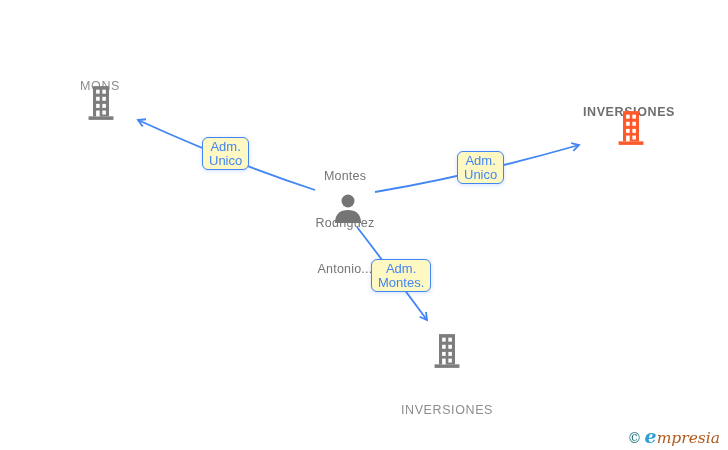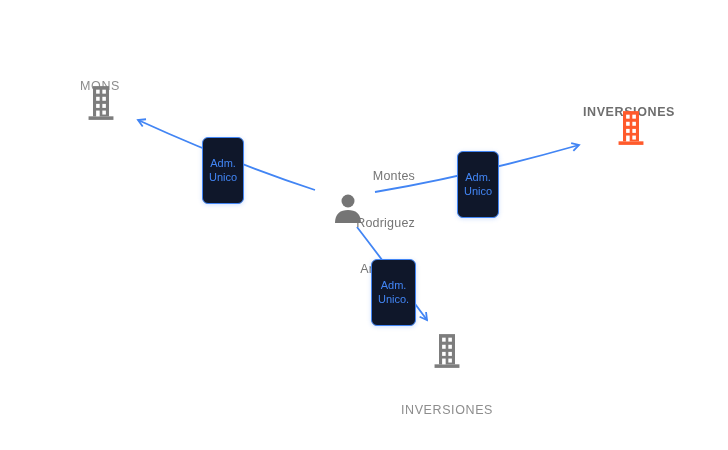--- a/index.html
+++ b/index.html
@@ -27,41 +27,41 @@
     color: var(--label-gray, #8d8d8d);
     cursor: pointer;
   }
   .node-label .lbl-line { display: block; }
   .node-label.bold {
     font-weight: bold;
     color: var(--label-dark, #6e6e6e);
   }
   .person-label {
     position: absolute;
-    text-align: right;
+    text-align: center;
     white-space: pre-wrap;
     font-size: 12.5px;
     line-height: 15.5px;
     letter-spacing: 0.2px;
     color: var(--person-gray, #757575);
   }
   .person-label .lbl-line { display: block; }
   .node-icon {
     position: absolute;
     cursor: pointer;
   }
   .edge-label {
     position: absolute;
-    background: #0f172a;
+    background: #fef9c3;
     border: 1.5px solid var(--edge-blue, #4285f4);
     border-radius: 6px;
     color: var(--edge-blue, #4285f4);
-    font-size: 11px;
+    font-size: 13px;
     line-height: 13.5px;
-    padding: 19px 6px;
+    padding: 2px 6px;
     text-align: center;
     box-shadow: 0 1px 4px rgba(66, 133, 244, 0.25);
   }
   .edge-label .lbl-line { display: block; }
   #footer-logo {
     position: absolute;
     right: 8px;
     bottom: 3px;
     font-family: "DejaVu Serif", serif;
     font-style: italic;
@@ -176,17 +176,20 @@
   <div class="edge-label" style="left:202px; top:137px;">
     <span class="lbl-line">Adm.</span>
     <span class="lbl-line">Unico</span>
   </div>
   <div class="edge-label" style="left:457px; top:151px;">
     <span class="lbl-line">Adm.</span>
     <span class="lbl-line">Unico</span>
   </div>
   <div class="edge-label" style="left:371px; top:259px;">
     <span class="lbl-line">Adm.</span>
-    <span class="lbl-line">Unico.</span>
+    <span class="lbl-line">Montes.</span>
   </div>
 
+  <div id="footer-logo">
+    <span class="copyright">©</span><span class="logo-e">e</span><span class="logo-rest">mpresia</span>
+  </div>
 
 </div>
 
 </body></html>

